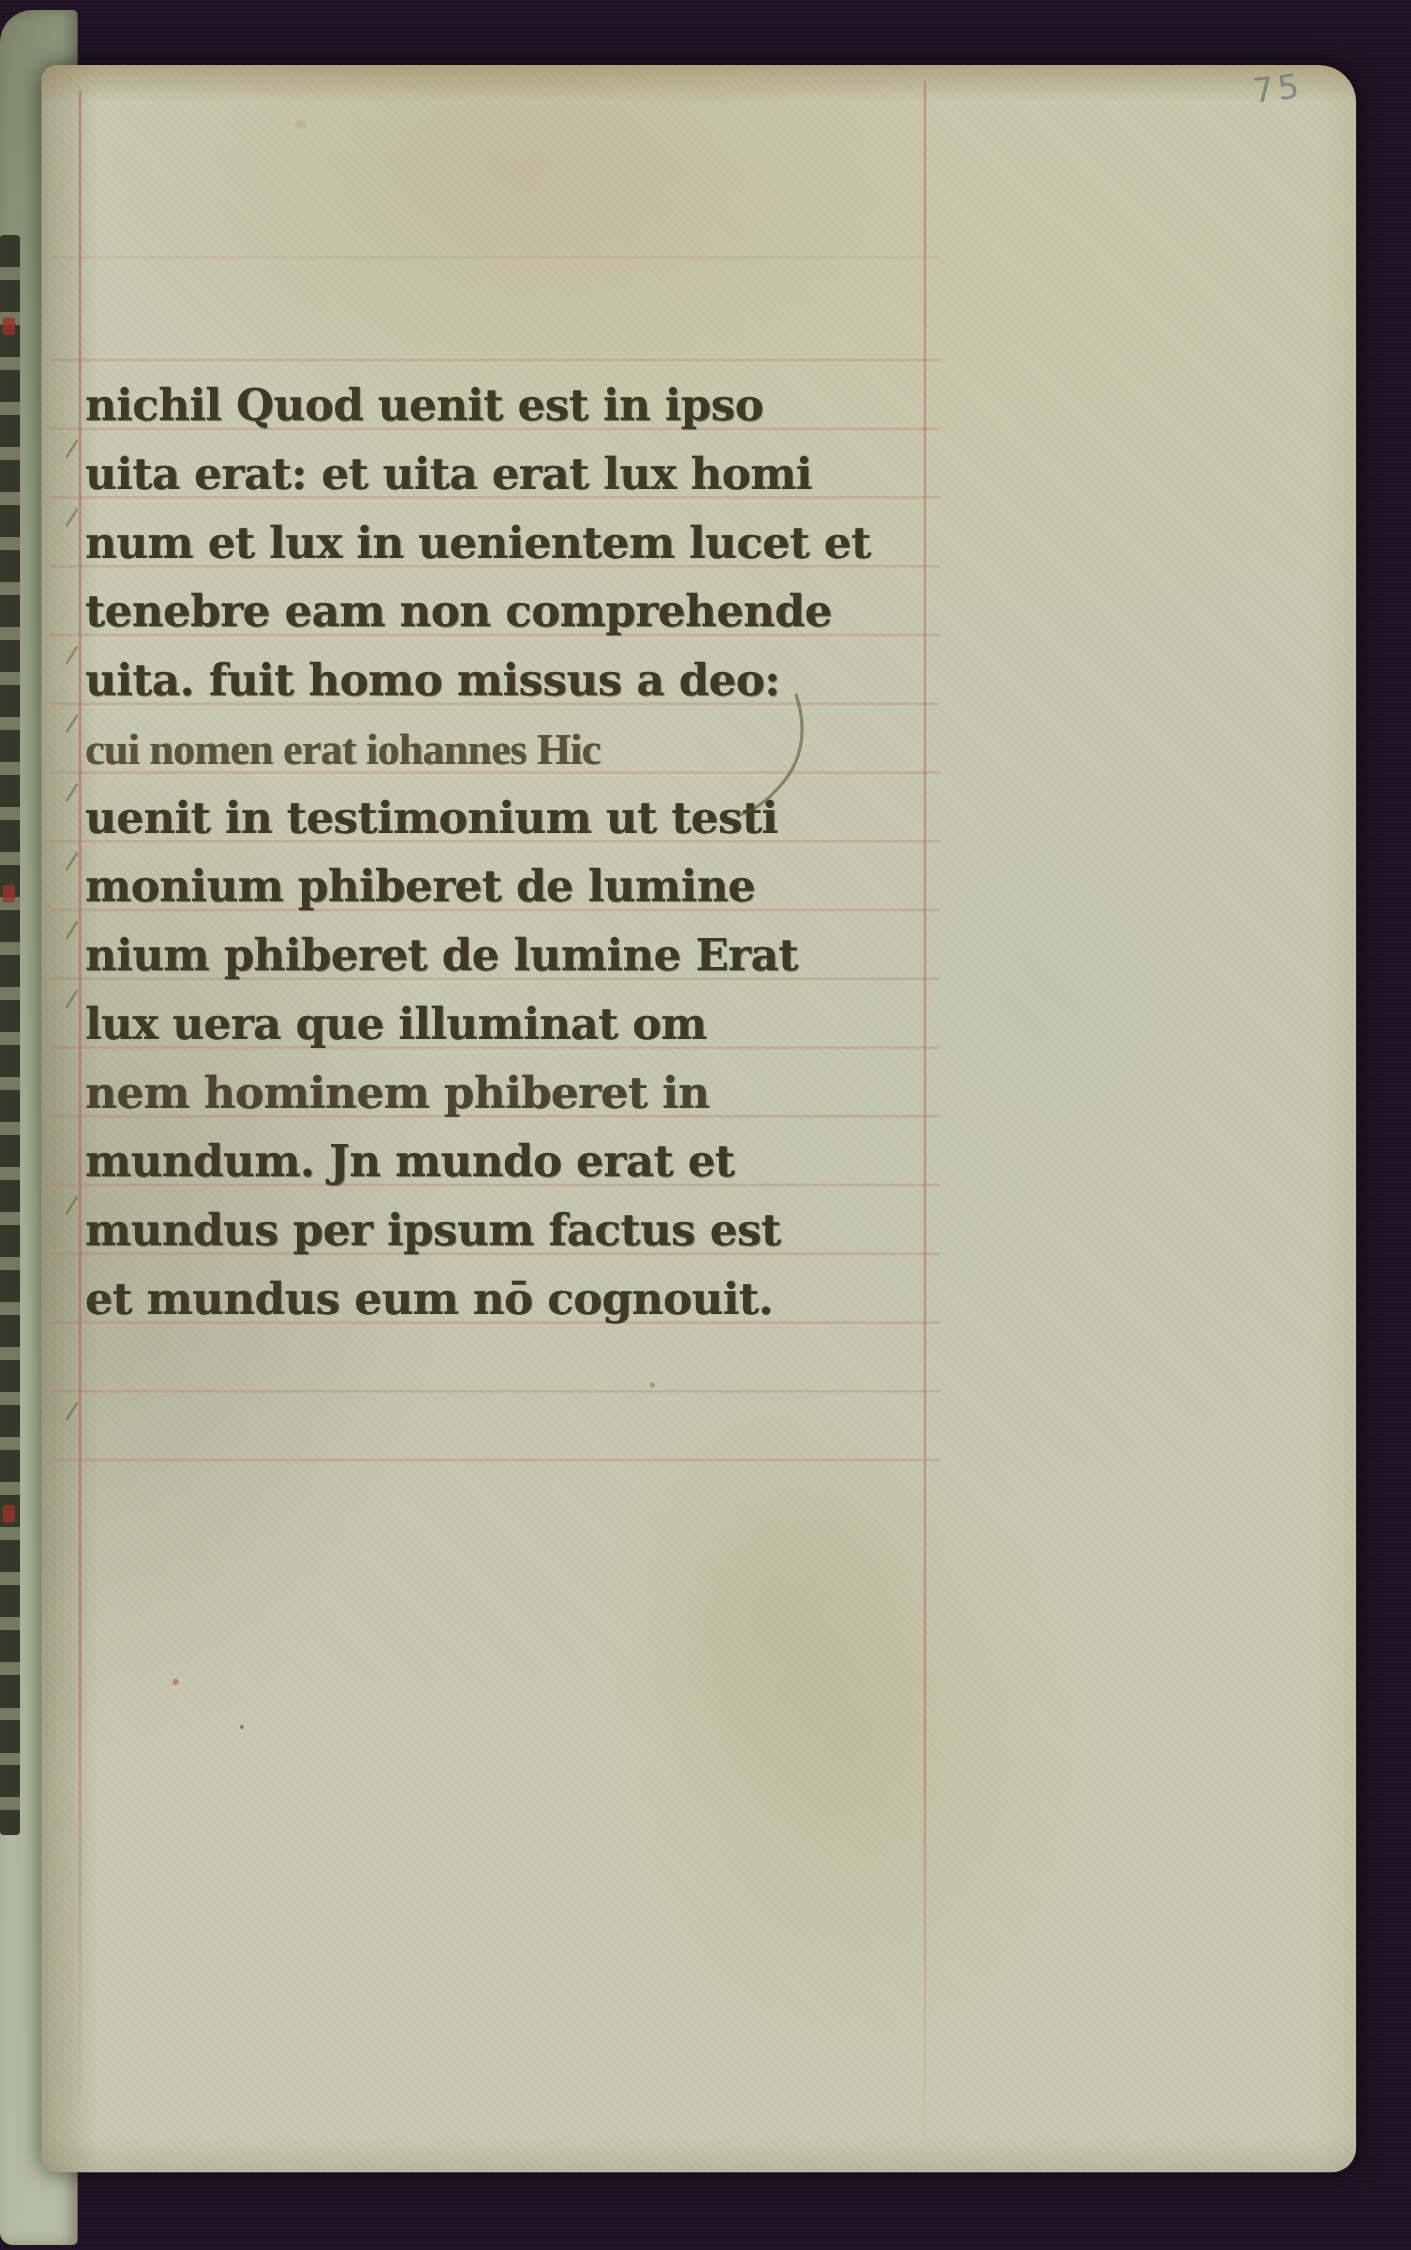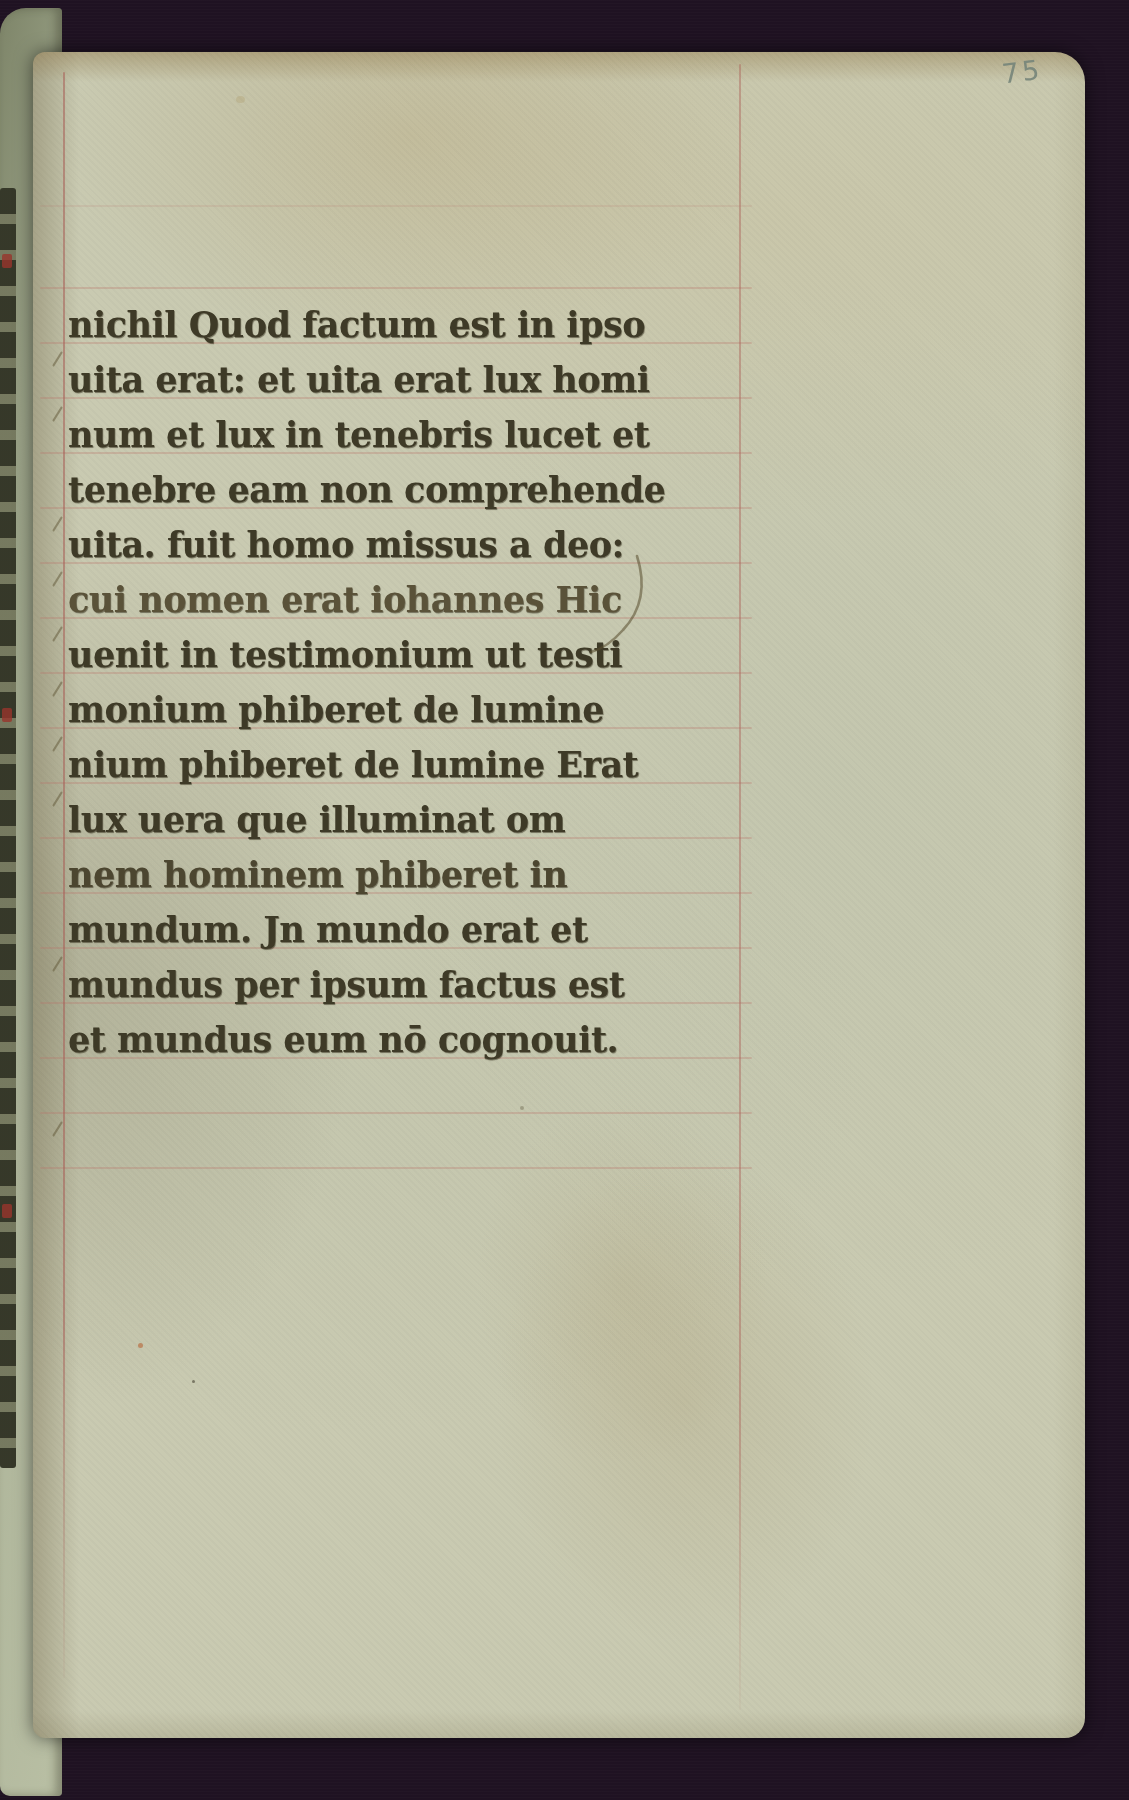--- a/index.html
+++ b/index.html
@@ -67,21 +67,21 @@
   .tick{position:absolute;width:17px;height:2px;background:rgba(96,86,54,0.5);transform:rotate(-58deg);border-radius:2px;}
 
   
   .textblock{
     position:absolute;left:68px;top:287px;width:720px;padding-top:10px;
     font-size:35px;font-weight:bold;line-height:55px;letter-spacing:-0.5px;
     color:#3e3a27;white-space:nowrap;
     text-shadow:0.7px 0.5px 0.7px rgba(52,48,30,0.55);
   }
   .tline{height:55px;}
-  .tline:nth-child(6){color:#5a5239;}
+  .tline:nth-child(6){color:#5a5239;font-family:Liberation Serif, serif;}
   .tline:nth-child(11){color:#4c4630;}
   .tline:nth-child(15){color:#575039;}
   .tline:nth-child(16){color:#4a4430;}
 
   .flourish{position:absolute;left:585px;top:552px;}
 
   .folio{
     position:absolute;left:1002px;top:56px;
     font-family:"DejaVu Sans","Liberation Sans",sans-serif;
     font-size:27px;color:#76857a;letter-spacing:3px;
@@ -140,23 +140,23 @@
       <div class="tick" style="left: 49px; top: 578px;"></div>
       <div class="tick" style="left: 49px; top: 633px;"></div>
       <div class="tick" style="left: 49px; top: 688px;"></div>
       <div class="tick" style="left: 49px; top: 743px;"></div>
       <div class="tick" style="left: 49px; top: 798px;"></div>
       <div class="tick" style="left: 49px; top: 963px;"></div>
       <div class="tick" style="left: 49px; top: 1128px;"></div>
     </div>
 
   <div class="textblock">
-    <div class="tline">nichil Quod factum est in ipso</div>
+    <div class="tline">nichil Quod uenit est in ipso</div>
     <div class="tline">uita erat: et uita erat lux homi</div>
-    <div class="tline">num et lux in tenebris lucet et</div>
+    <div class="tline">num et lux in uenientem lucet et</div>
     <div class="tline">tenebre eam non comprehende</div>
     <div class="tline">uita. fuit homo missus a deo:</div>
     <div class="tline">cui nomen erat iohannes Hic</div>
     <div class="tline">uenit in testimonium ut testi</div>
     <div class="tline">monium phiberet de lumine</div>
     <div class="tline">nium phiberet de lumine Erat</div>
     <div class="tline">lux uera que illuminat om</div>
     <div class="tline">nem hominem phiberet in</div>
     <div class="tline">mundum. Jn mundo erat et</div>
     <div class="tline">mundus per ipsum factus est</div>

